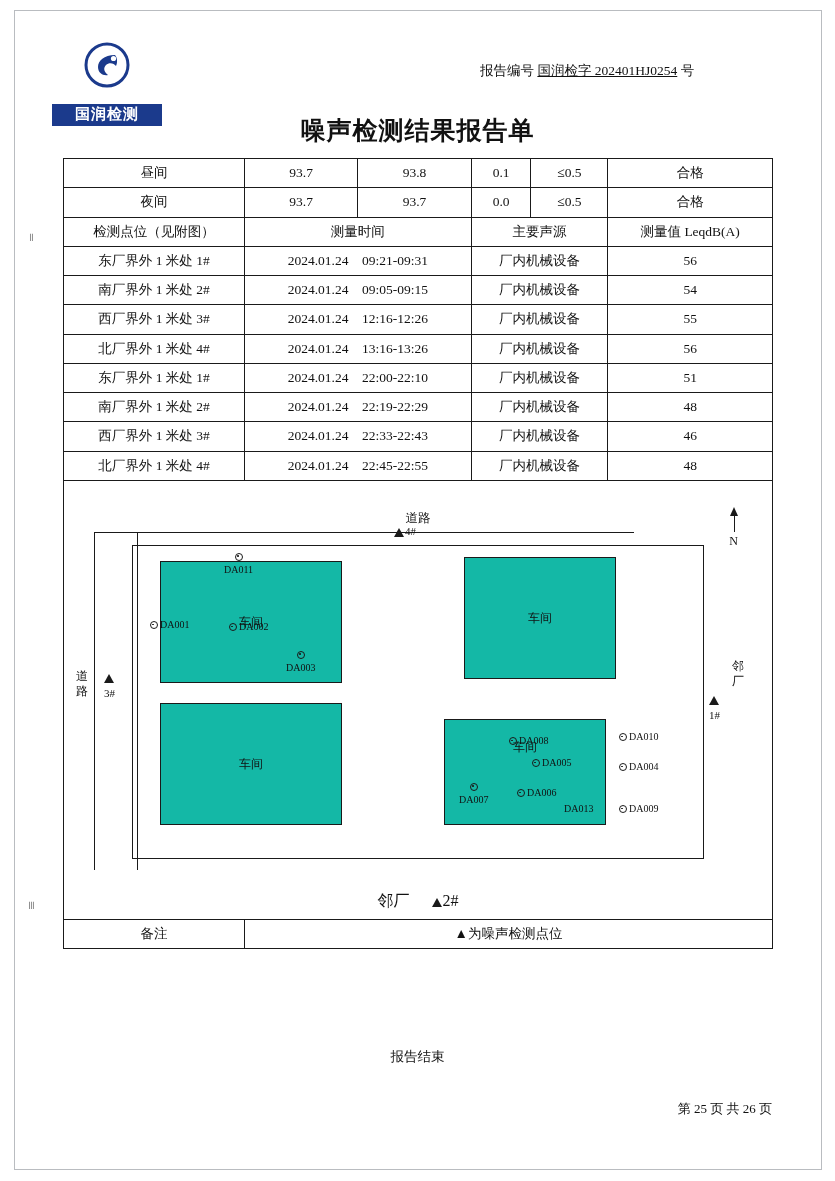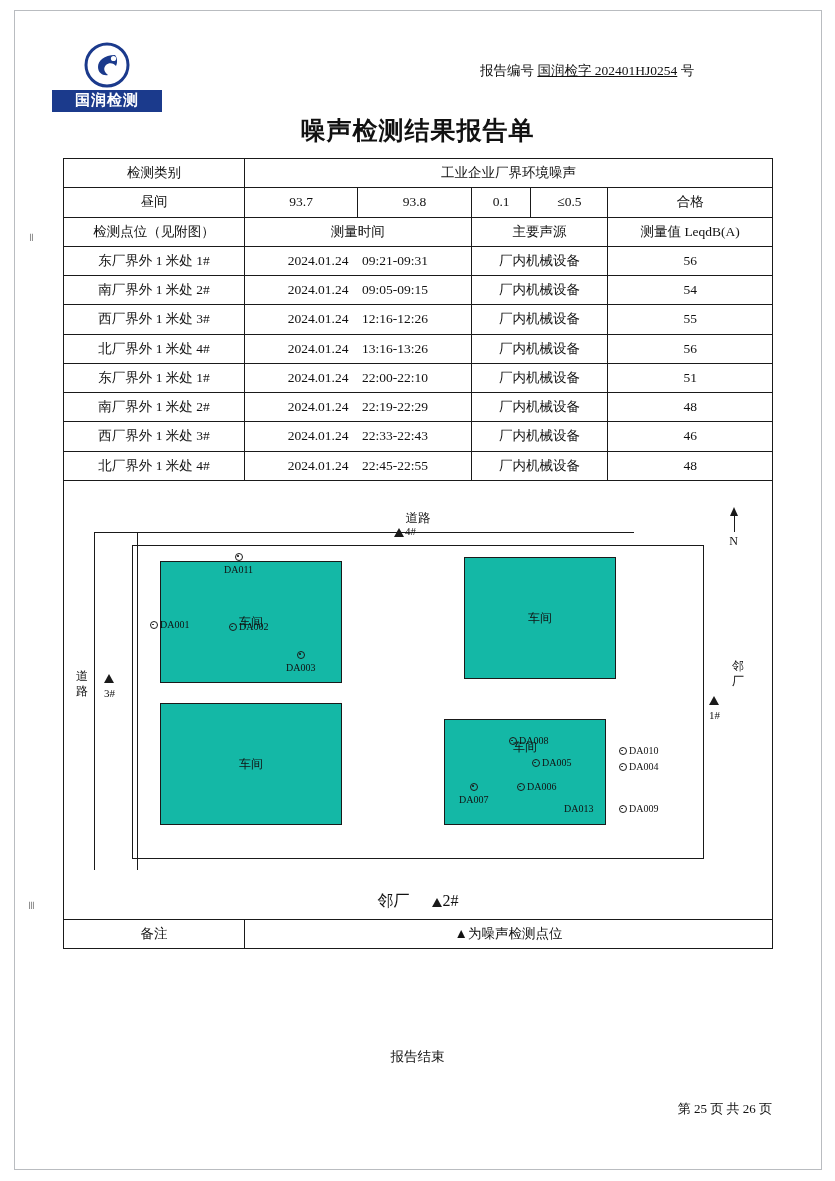--- a/index.html
+++ b/index.html
@@ -41,21 +41,21 @@
     top: 2px;
     width: 110px;
     text-align: center;
   }
   .logo-mark {
     width: 46px; height: 46px;
     margin: 0 auto;
     position: relative;
   }
   .logo-name {
-    margin-top: 2px;
+    margin-top: 16px;
     background: #1b3a8c;
     color: #fff;
     font-size: 15px;
     letter-spacing: 1px;
     padding: 1px 2px 2px 2px;
     font-family: "Liberation Sans", sans-serif;
     font-weight: bold;
   }
   .report-no {
     position: absolute;
@@ -304,32 +304,36 @@
     </div>
   </div>
 
   <div class="doc-title">噪声检测结果报告单</div>
 
   <div class="margin-marks" style="left:26px; top:232px;">Ⅱ</div>
   <div class="margin-marks" style="left:26px; top:900px;">Ⅲ</div>
 
   <table class="main">
     <tbody>
-        <tr>
-      <td class="lbl">检测类别</td>
-      <td colspan="5">工业企业厂界环境噪声</td>
-    </tr>
     <tr>
       <td>昼间</td>
       <td>93.7</td>
       <td>93.8</td>
       <td>0.1</td>
       <td>≤0.5</td>
       <td>合格</td>
     </tr>
+    <tr>
+      <td>夜间</td>
+      <td>93.7</td>
+      <td>93.7</td>
+      <td>0.0</td>
+      <td>≤0.5</td>
+      <td>合格</td>
+    </tr>
 
     <tr>
       <td>检测点位（见附图）</td>
       <td colspan="2">测量时间</td>
       <td colspan="2">主要声源</td>
       <td>测量值 LeqdB(A)</td>
     </tr>
 
     <tr>
       <td>东厂界外 1 米处 1#</td>
@@ -425,27 +429,27 @@
           <div class="pt below" style="left:222px; top:150px;">
             <span class="dot"></span><span>DA003</span>
           </div>
 
           <div class="pt" style="left:445px; top:232px;">
             <span class="dot"></span><span>DA008</span>
           </div>
           <div class="pt" style="left:468px; top:254px;">
             <span class="dot"></span><span>DA005</span>
           </div>
-          <div class="pt" style="left:453px; top:278px;">
+          <div class="pt" style="left:453px; top:284px;">
             <span class="dot"></span><span>DA006</span>
           </div>
           <div class="pt below" style="left:395px; top:282px;">
             <span class="dot"></span><span>DA007</span>
           </div>
-          <div class="pt" style="left:555px; top:242px;">
+          <div class="pt" style="left:555px; top:228px;">
             <span class="dot"></span><span>DA010</span>
           </div>
           <div class="pt" style="left:555px; top:258px;">
             <span class="dot"></span><span>DA004</span>
           </div>
           <div class="pt" style="left:555px; top:300px;">
             <span class="dot"></span><span>DA009</span>
           </div>
           <div class="pt" style="left:500px; top:300px;">
             <span>DA013</span>

